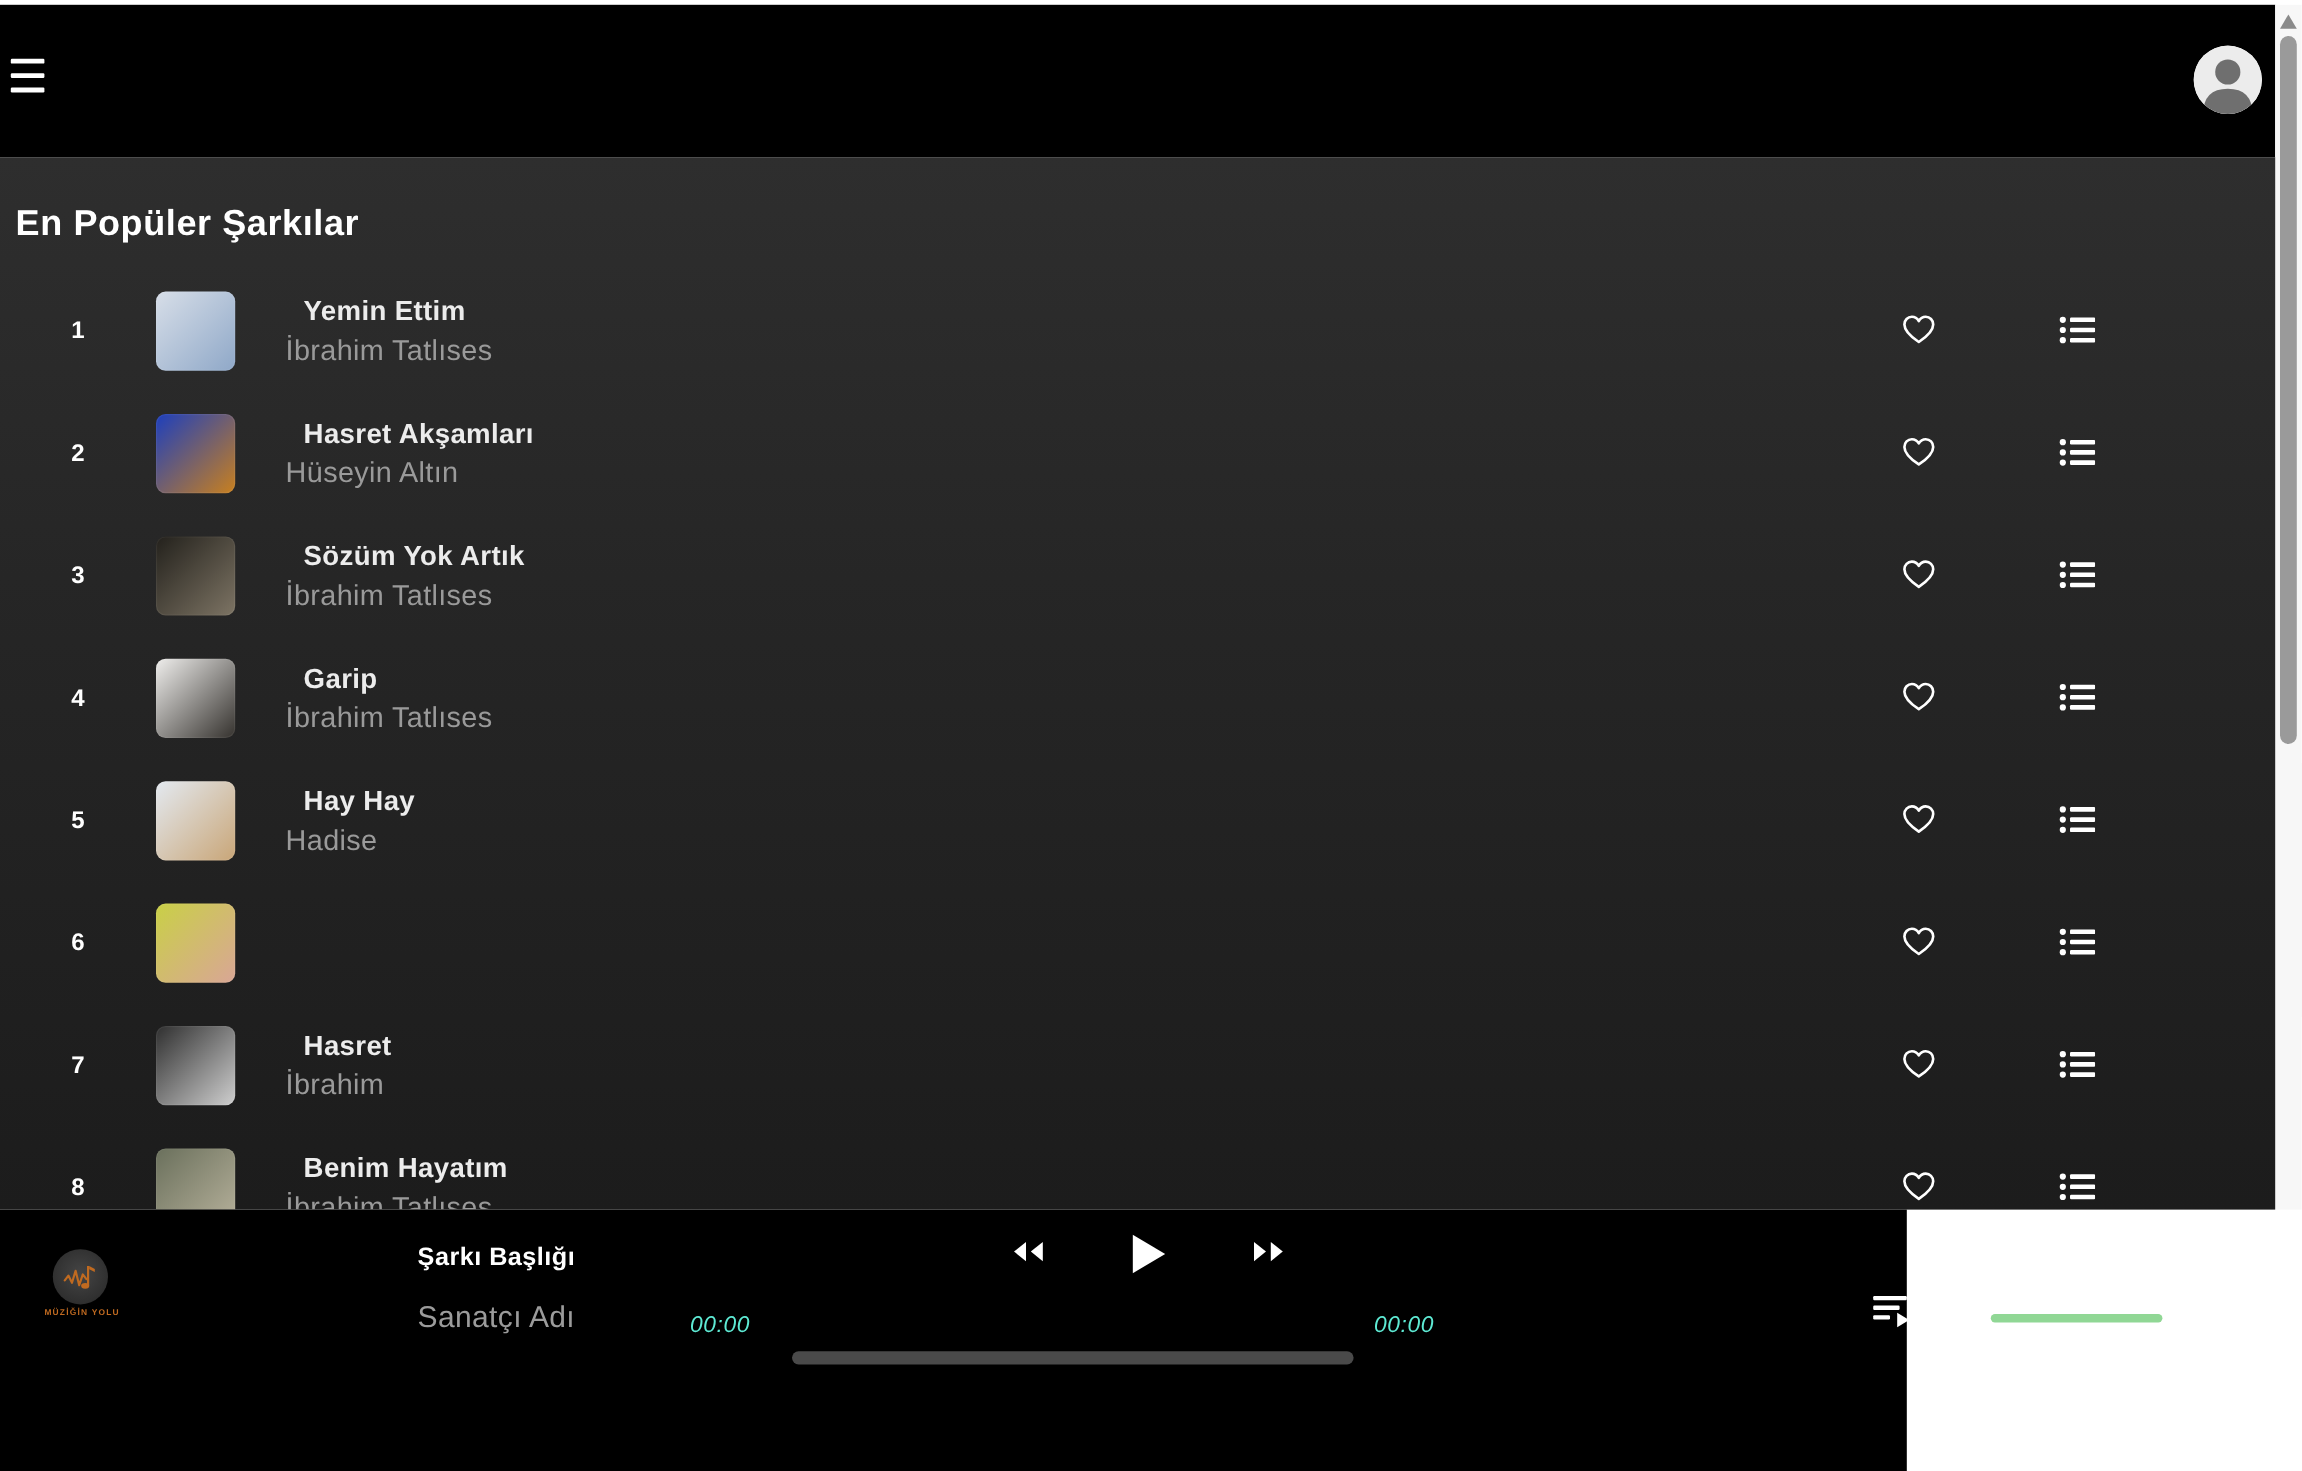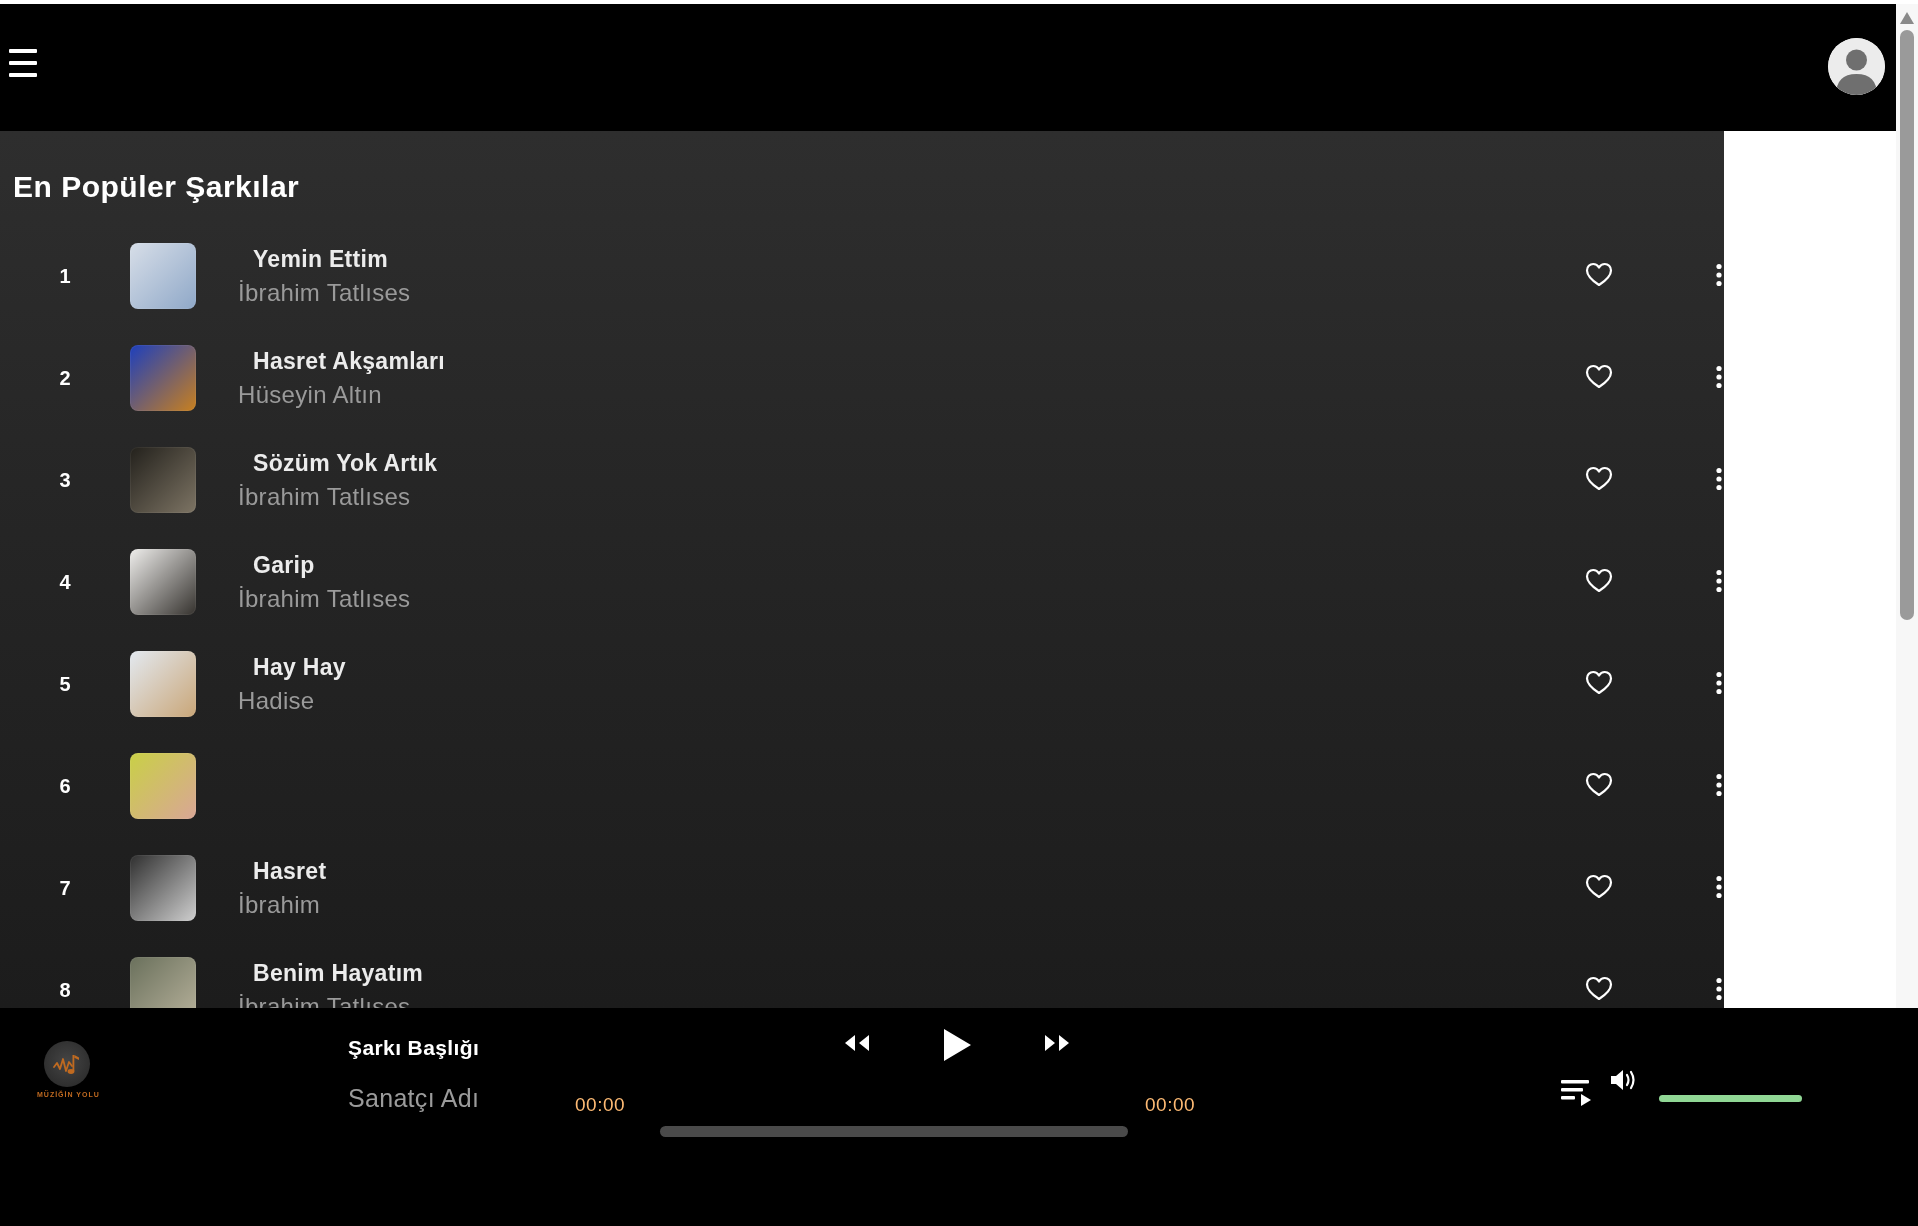--- a/index.html
+++ b/index.html
@@ -15,51 +15,51 @@
 
   
   .scrollbar { position:absolute; left:1896px; top:4px; width:22px; height:1004px; background:#f7f7f7; }
   .scroll-up { position:absolute; left:4px; top:8px; width:0; height:0;
                border-left:7px solid transparent; border-right:7px solid transparent;
                border-bottom:12px solid #8a8a8a; }
   .scroll-thumb { position:absolute; left:4px; top:26px; width:14px; height:590px;
                   background:#9a9a9a; border-radius:7px; }
 
   
-  .main { position:absolute; left:0; top:131px; width:1724px; height:877px; overflow:hidden;
+  .main { position:absolute; left:0; top:131px; width:1896px; height:877px; overflow:hidden;
           background:linear-gradient(180deg,#2e2e2e 0%, #262626 40%, #1c1c1c 100%); }
   .page-title { position:absolute; left:13px; top:39px; font-size:30px; font-weight:600;
                 color:#ffffff; letter-spacing:0.5px; }
   .song-list { position:absolute; left:0; top:112px; right:0; }
   .song-row { position:relative; display:flex; align-items:center; height:66px; margin-bottom:36px; }
   .song-num { width:130px; text-align:center; color:#fff; font-size:20px; font-weight:bold; flex:0 0 130px; }
   .album-art { width:66px; height:66px; border-radius:8px; flex:0 0 66px;
                box-shadow:0 0 0 1px rgba(255,255,255,0.06) inset; }
   .song-meta { margin-left:42px; }
   .song-title { font-size:23px; font-weight:600; color:#ececec; letter-spacing:0.3px;margin-left:15px; }
   .song-artist { font-size:24px; color:#9a9a9a; margin-top:6px; letter-spacing:0.3px; }
   .like-btn { position:absolute; left:1584px; top:50%; transform:translateY(-50%); width:30px; height:30px;
               background:none; border:none; cursor:pointer; }
   .opts-btn { position:absolute; left:1715px; top:50%; transform:translateY(-50%); width:32px; height:30px;
               background:none; border:none; cursor:pointer; }
 
   
-  .player { position:absolute; left:0; top:1008px; width:1918px; height:218px; background:#000; }
+  .player { position:absolute; left:0; top:1008px; width:1589px; height:218px; background:#000; }
   .logo { position:absolute; left:37px; top:33px; width:60px; text-align:center; }
   .logo-circle { width:46px; height:46px; margin:0 auto; border-radius:50%;
                  background:radial-gradient(circle at 50% 45%, #454545 0%, #2f2f2f 70%, #232323 100%);
                  display:flex; align-items:center; justify-content:center; }
   .logo-text { margin-top:4px; font-size:7px; font-weight:bold; letter-spacing:1px; color:#c06a20; white-space:nowrap; }
   .pl-title { position:absolute; left:348px; top:28px; font-size:21px; font-weight:bold; color:#fff; letter-spacing:0.4px; }
   .pl-artist { position:absolute; left:348px; top:76px; font-size:25px; color:#9b9b9b; letter-spacing:0.3px; }
   .ctrl { position:absolute; background:none; border:none; cursor:pointer; }
   .ctrl-rewind  { left:844px; top:26px; }
   .ctrl-play    { left:942px; top:20px; }
   .ctrl-forward { left:1044px; top:26px; }
-  .time { position:absolute; top:86px; font-size:19px; color:#fdba74; letter-spacing:0.5px; }
+  .time { position:absolute; top:86px; font-size:19px; color:#5eead4; letter-spacing:0.5px;font-style:italic; }
   .time-current { left:575px; }
   .time-total   { left:1145px; }
   .progress { position:absolute; left:660px; top:118px; width:468px; height:11px;
               background:#4a4a4a; border-radius:6px; cursor:pointer; overflow:hidden; }
   .progress-fill { height:100%; background:#8a8a8a; border-radius:6px; width:0; }
   .queue-btn  { position:absolute; left:1560px; top:70px; background:none; border:none; cursor:pointer; }
   .volume-btn { position:absolute; left:1610px; top:60px; background:none; border:none; cursor:pointer; }
   .volume-track { position:absolute; left:1659px; top:87px; width:143px; height:7px;
                   border-radius:4px; cursor:pointer; }
   .volume-fill { height:100%; border-radius:4px; }

